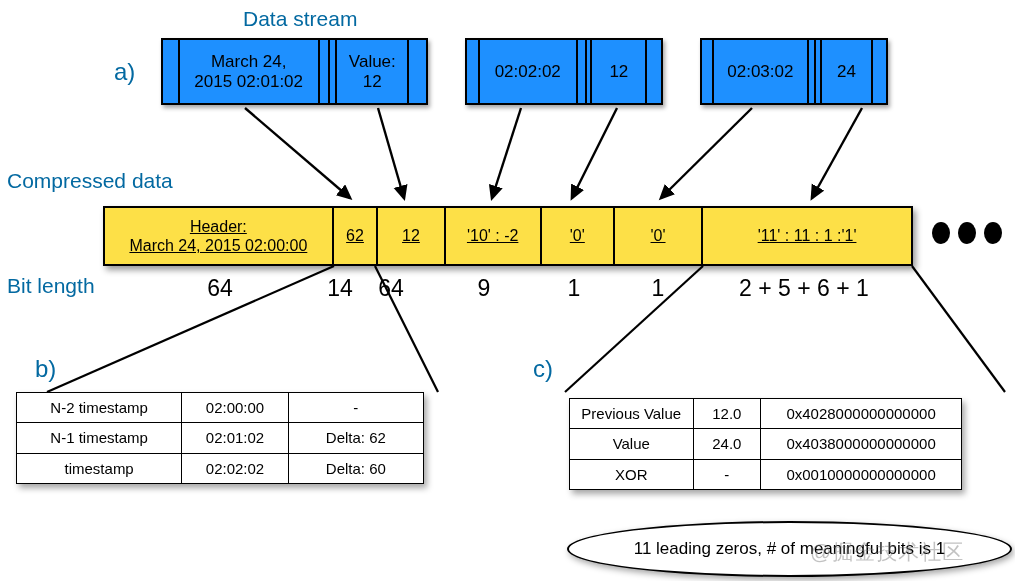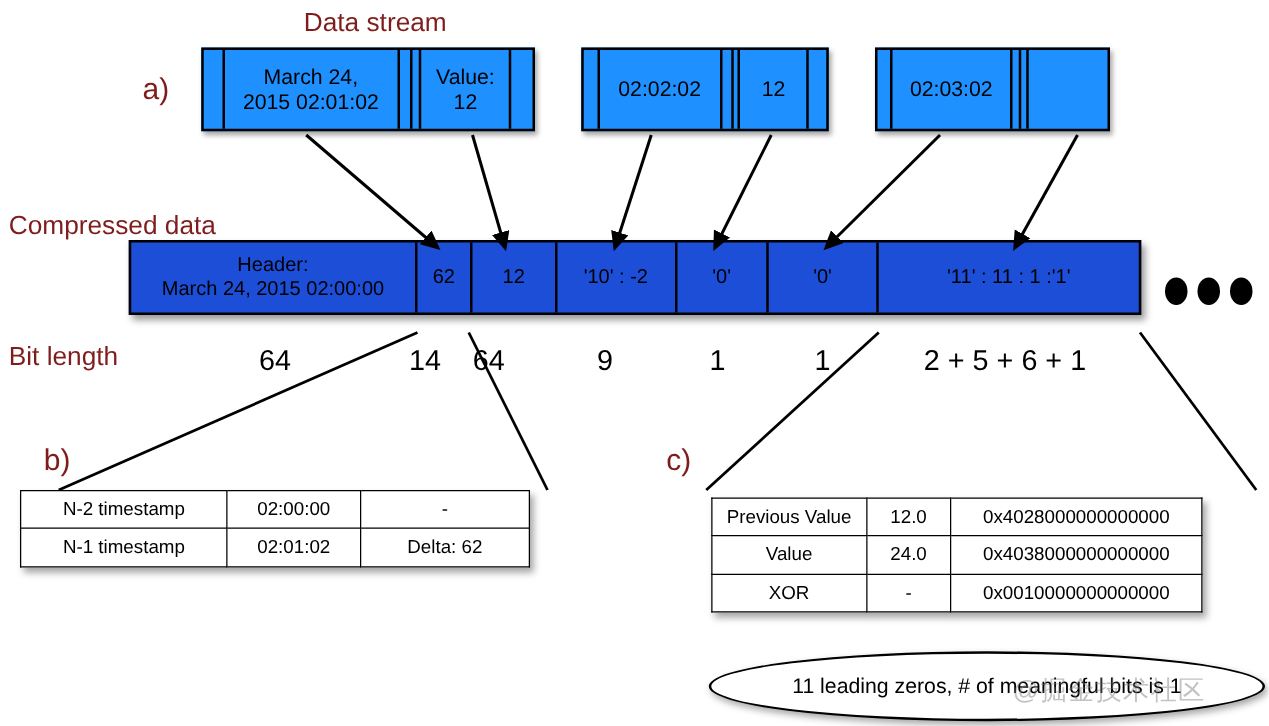--- a/index.html
+++ b/index.html
@@ -8,21 +8,21 @@
     background:#ffffff;
     font-family:"Liberation Sans", sans-serif;
     color:#000000;
     overflow:hidden;
     position:relative;
   }
   #stage{position:absolute;left:0;top:0;width:1015px;height:581px;}
   .abs{position:absolute;}
 
   
-  .lbl{font-size:20px;color:#7f1d1d;white-space:nowrap;line-height:1;}
+  .lbl{font-size:20px;color:#0369a1;white-space:nowrap;line-height:1;}
   .lbl-big{font-size:21px;}
   .panel-letter{font-size:24px;}
 
   
   .stream-block{
     position:absolute;
     background:#1e90ff;
     border:2px solid #000;
     box-sizing:border-box;
     display:flex;
@@ -36,26 +36,27 @@
     font-size:17px;
     line-height:1.15;
     color:#000;
     white-space:pre-line;
   }
   .seg:last-child{border-right:none;}
 
   
   #compressed-bar{
     position:absolute;
-    left:103px;top:192px;width:810px;height:60px;
+    left:103px;top:206px;width:810px;height:60px;
     border:2px solid #000;
     box-sizing:border-box;
-    background:#1d4ed8;
+    background:#fde047;
     display:flex;
     filter:drop-shadow(3px 4px 3px rgba(0,0,0,0.4));
+    text-decoration:underline;
   }
   .cell{
     border-right:2px solid #000;
     box-sizing:border-box;
     display:flex;align-items:center;justify-content:center;
     text-align:center;
     font-size:16px;
     line-height:1.2;
     white-space:pre-line;
     color:#000;
@@ -138,20 +139,21 @@
     <div class="seg" style="width:6px;"></div>
     <div class="seg" style="width:56px;">12</div>
     <div class="seg" style="width:14px;"></div>
   </div>
 
   <div class="stream-block" style="left:700px;top:38px;width:188px;height:67px;">
     <div class="seg" style="width:12px;"></div>
     <div class="seg" style="width:96px;">02:03:02</div>
     <div class="seg" style="width:7px;"></div>
     <div class="seg" style="width:6px;"></div>
+    <div class="seg" style="width:52px;">24</div>
     <div class="seg" style="width:13px;"></div>
   </div>
 
   <div id="compressed-bar">
     <div class="cell" style="width:231px;">Header:
 March 24, 2015 02:00:00</div>
     <div class="cell" style="width:45px;">62</div>
     <div class="cell" style="width:68px;">12</div>
     <div class="cell" style="width:97px;">'10' : -2</div>
     <div class="cell" style="width:74px;">'0'</div>
@@ -208,20 +210,25 @@
         <tr>
       <td style="width:170px;">N-2 timestamp</td>
       <td style="width:98px;">02:00:00</td>
       <td style="width:140px;">-</td>
     </tr>
     <tr>
       <td>N-1 timestamp</td>
       <td>02:01:02</td>
       <td>Delta: 62</td>
     </tr>
+    <tr>
+      <td>timestamp</td>
+      <td>02:02:02</td>
+      <td>Delta: 60</td>
+    </tr>
   </tbody>
     </table>
 
   <table class="dtable" style="left:569px;top:398px;width:393px;">
     <tbody>
         <tr>
       <td style="width:150px;">Previous Value</td>
       <td style="width:70px;">12.0</td>
       <td style="width:215px;">0x4028000000000000</td>
     </tr>

